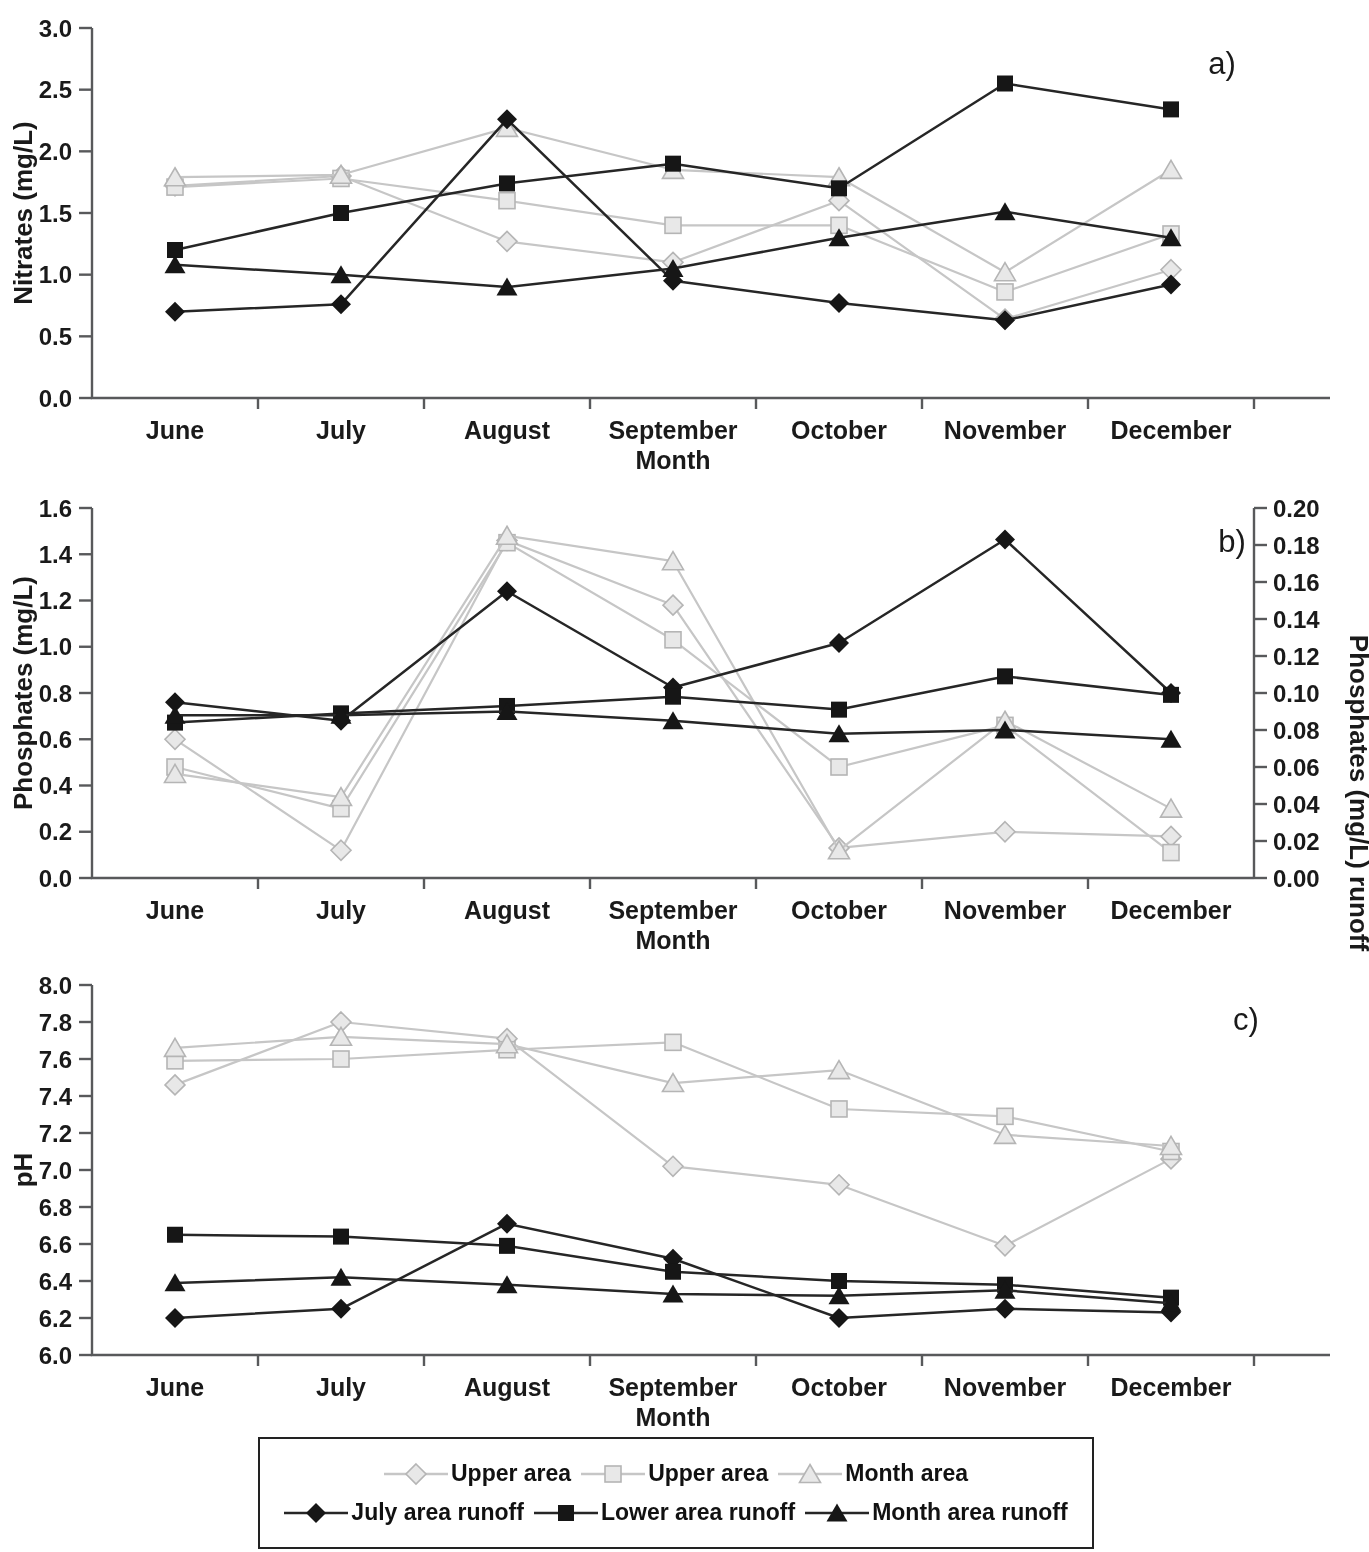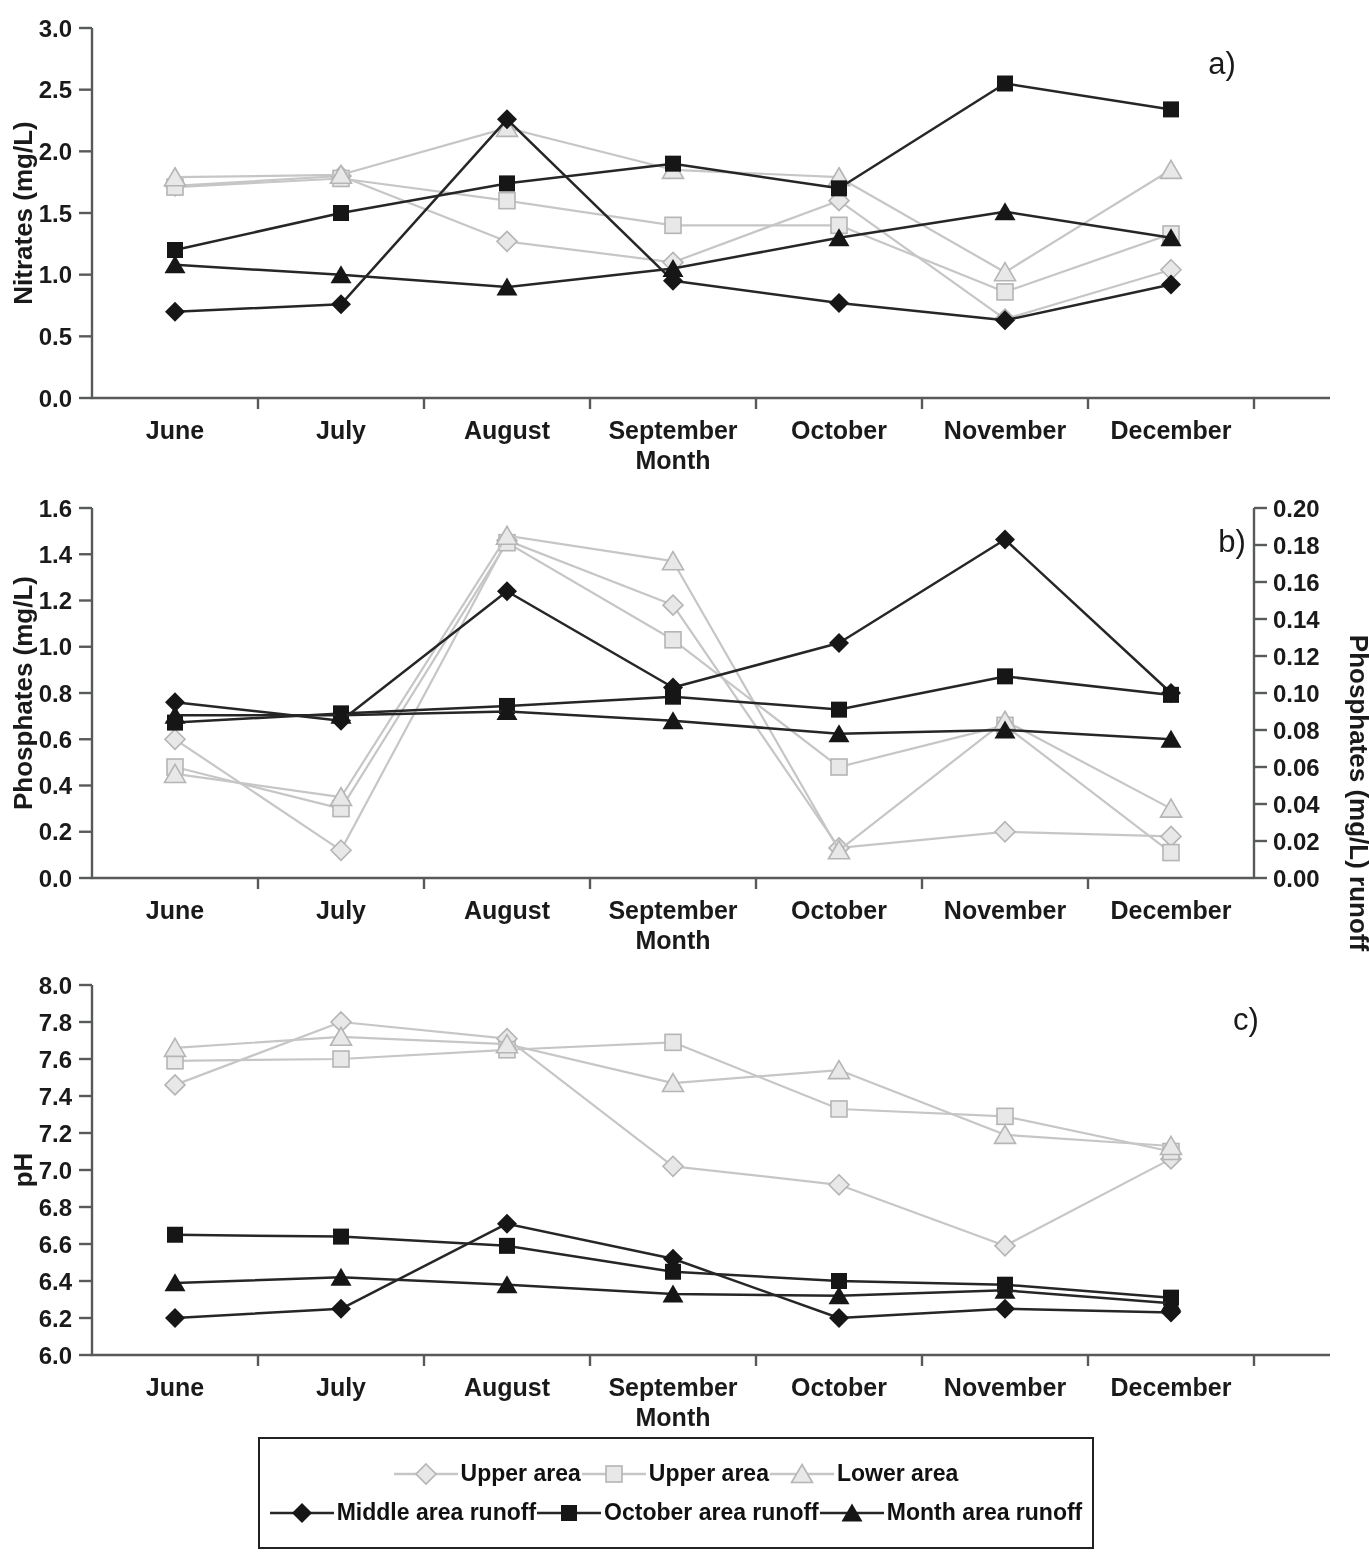--- a/index.html
+++ b/index.html
@@ -10,21 +10,21 @@
   svg text{fill:#1a1a1a;}
   .tick{font-size:24px;font-weight:700;}
   .month{font-size:25px;font-weight:700;}
   .axis-title{font-size:26px;font-weight:700;}
   .panel-label{font-size:31px;font-weight:400;}
   #legend{
     position:absolute;left:258px;top:1437px;width:836px;height:112px;
     box-sizing:border-box;border:2.5px solid #222;background:#fff;
     display:flex;flex-direction:column;justify-content:center;gap:12px;
   }
-  .legend-row{display:flex;justify-content:center;align-items:flex-start;gap:1px;}
+  .legend-row{display:flex;justify-content:center;align-items:flex-start;gap:10px;}
   .legend-item{display:flex;align-items:center;gap:3px;}
   .legend-item span{font-size:23px;font-weight:700;color:#111;white-space:nowrap;}
 </style>
 </head>
 <body>
 
 <div id="figure">
   <svg id="figure-svg" width="1369" height="1430" viewBox="0 0 1369 1430">
       <g>
         <path d="M92 28V398H1330" stroke="#58595b" stroke-width="2.4" fill="none"></path>
@@ -322,37 +322,37 @@
             <line x1="0" y1="12" x2="64" y2="12" stroke="#c6c6c6" stroke-width="2.6"></line>
             <rect fill="#e8e8e8" stroke="#b5b5b5" stroke-width="1.6" x="24" y="4" width="16" height="16"></rect>
           </svg>
           <span>Upper area</span>
         </div>
         <div class="legend-item">
           <svg width="64" height="24">
             <line x1="0" y1="12" x2="64" y2="12" stroke="#c6c6c6" stroke-width="2.6"></line>
             <path fill="#e8e8e8" stroke="#b5b5b5" stroke-width="1.6" d="M32 2.5L42.5 20.5L21.5 20.5Z"></path>
           </svg>
-          <span>Lower area</span>
+          <span>Month area</span>
         </div>
       </div>
       <div class="legend-row">
         <div class="legend-item">
           <svg width="64" height="24">
             <line x1="0" y1="12" x2="64" y2="12" stroke="#262626" stroke-width="2.6"></line>
             <path fill="#161616" stroke="none" stroke-width="0" d="M32 2L42 12L32 22L22 12Z"></path>
           </svg>
-          <span>Middle area runoff</span>
+          <span>July area runoff</span>
         </div>
         <div class="legend-item">
           <svg width="64" height="24">
             <line x1="0" y1="12" x2="64" y2="12" stroke="#262626" stroke-width="2.6"></line>
             <rect fill="#161616" stroke="none" stroke-width="0" x="24" y="4" width="16" height="16"></rect>
           </svg>
-          <span>October area runoff</span>
+          <span>Lower area runoff</span>
         </div>
         <div class="legend-item">
           <svg width="64" height="24">
             <line x1="0" y1="12" x2="64" y2="12" stroke="#262626" stroke-width="2.6"></line>
             <path fill="#161616" stroke="none" stroke-width="0" d="M32 2.5L42.5 20.5L21.5 20.5Z"></path>
           </svg>
           <span>Month area runoff</span>
         </div>
       </div>
     </div>

